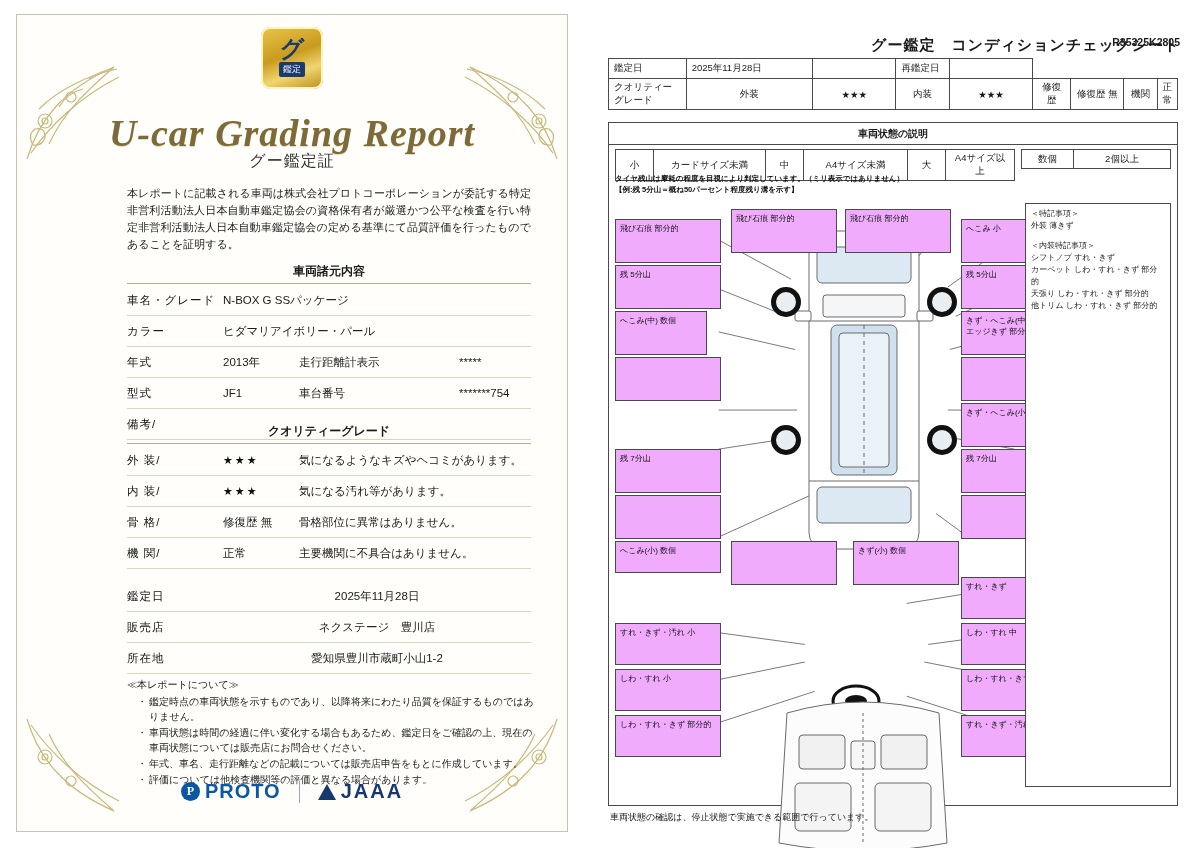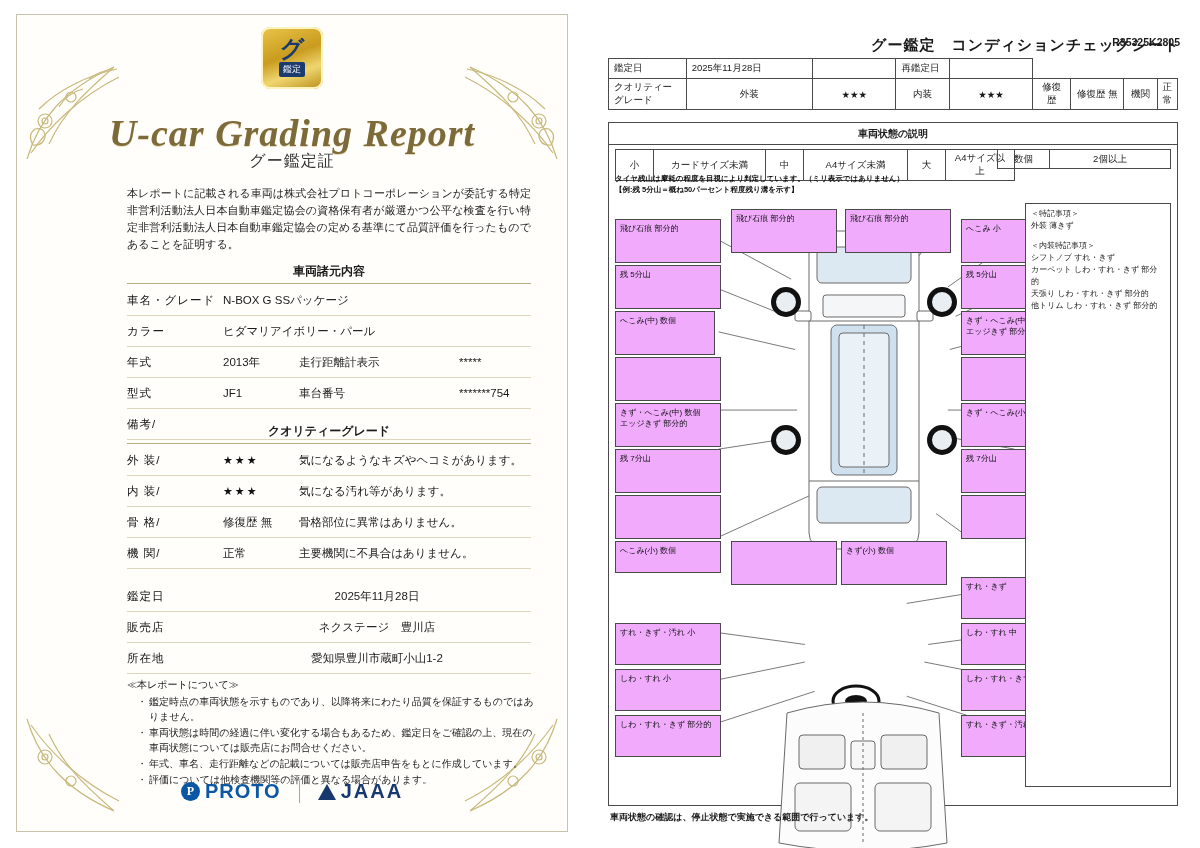--- a/index.html
+++ b/index.html
@@ -136,21 +136,21 @@
     position:absolute; left:4px; top:108px; width:570px; height:684px;
     border:1px solid #4a4a4a;
   }
   .state-hd {
     height:22px; border-bottom:1px solid #4a4a4a;
     display:flex; align-items:center; justify-content:center;
     font-weight:bold; font-size:10px;
   }
   .legend { position:absolute; left:6px; top:26px; width:400px; }
   .legend td { height:19px; text-align:center; }
-  .legend-right { position:absolute; right:6px; top:26px; width:174px; }
+  .legend-right { position:absolute; right:6px; top:26px; width:150px; }
   .legend-right td { height:19px; text-align:center; }
   .legend-note {
     position:absolute; left:6px; top:50px; right:6px;
     font-size:7.5px; line-height:11px; color:#111; font-weight:bold;
   }
 
   .diagram { position:absolute; left:4px; top:80px; right:4px; bottom:16px; }
 
   .cell {
     position:absolute; border:1px solid #4a4a4a; background:#f0abfc;
@@ -158,21 +158,21 @@
   }
   .remarks {
     position:absolute; right:2px; top:0px; width:146px; bottom:2px;
     border:1px solid #4a4a4a; background:#fff;
     font-size:8px; line-height:12px; padding:4px 5px;
   }
   .remarks .hd { margin-top:0px; }
   .remarks .blk { margin-bottom:8px; }
 
   .footer-note {
-    position:absolute; left:6px; bottom:-1px; font-size:9px; font-weight:bold;
+    position:absolute; left:6px; bottom:-1px; font-size:9px; font-weight:normal;
   }
 
   
   .car-top { position:absolute; left:170px; top:22px; width:162px; height:330px; }
   .car-seats { position:absolute; left:150px; top:480px; width:200px; height:180px; }
   .wheel { position:absolute; width:30px; height:30px; border-radius:50%;
            border:5px solid #111; background:#e9eef3; }
   .steer { position:absolute; left:218px; top:480px; width:50px; height:36px; }
 
   svg { display:block; }
@@ -463,40 +463,38 @@
               <rect x="88" y="58" width="24" height="28" rx="3" fill="#f6f6f6"></rect>
               <rect x="32" y="100" width="56" height="48" rx="5" fill="#f4f4f4"></rect>
               <rect x="112" y="100" width="56" height="48" rx="5" fill="#f4f4f4"></rect>
               <line x1="100" y1="30" x2="100" y2="160" stroke-dasharray="3 3"></line>
             </g>
           </svg>
         </div>
 
         <div class="cell" style="left:2px; top:16px; width:106px; height:44px;">飛び石痕 部分的</div>
         <div class="cell" style="left:2px; top:62px; width:106px; height:44px;">残 5分山</div>
-        <div class="cell" style="left:2px; top:108px; width:100px; height:44px;">へこみ(中) 数個</div>
+        <div class="cell" style="left:2px; top:108px; width:92px; height:44px;">へこみ(中) 数個</div>
         <div class="cell" style="left:2px; top:154px; width:106px; height:44px;"></div>
-        <div class="cell" style="left:2px; top:200px; width:106px; height:44px; white-space:pre-line;">きず・へこみ(中) 数個
-エッジきず 部分的</div>
         <div class="cell" style="left:2px; top:246px; width:106px; height:44px;">残 7分山</div>
         <div class="cell" style="left:2px; top:292px; width:106px; height:44px;"></div>
         <div class="cell" style="left:2px; top:338px; width:106px; height:32px;">へこみ(小) 数個</div>
 
         <div class="cell" style="left:118px; top:6px; width:106px; height:44px;">飛び石痕 部分的</div>
         <div class="cell" style="left:232px; top:6px; width:106px; height:44px;">飛び石痕 部分的</div>
 
         <div class="cell" style="left:348px; top:16px; width:106px; height:44px;">へこみ 小</div>
         <div class="cell" style="left:348px; top:62px; width:106px; height:44px;">残 5分山</div>
         <div class="cell" style="left:348px; top:108px; width:106px; height:44px; white-space:pre-line;">きず・へこみ(中) 数個
 エッジきず 部分的</div>
         <div class="cell" style="left:348px; top:154px; width:106px; height:44px;"></div>
         <div class="cell" style="left:348px; top:200px; width:106px; height:44px;">きず・へこみ(小) 数個</div>
         <div class="cell" style="left:348px; top:246px; width:106px; height:44px;">残 7分山</div>
         <div class="cell" style="left:348px; top:292px; width:106px; height:44px;"></div>
-        <div class="cell" style="left:228px; top:338px; width:106px; height:44px;">きず(小) 数個</div>
+        <div class="cell" style="left:240px; top:338px; width:106px; height:44px;">きず(小) 数個</div>
         <div class="cell" style="left:118px; top:338px; width:106px; height:44px;"></div>
 
         <div class="cell" style="left:348px; top:374px; width:106px; height:42px;">すれ・きず</div>
         <div class="cell" style="left:2px; top:420px; width:106px; height:42px;">すれ・きず・汚れ 小</div>
         <div class="cell" style="left:348px; top:420px; width:106px; height:42px;">しわ・すれ 中</div>
         <div class="cell" style="left:2px; top:466px; width:106px; height:42px;">しわ・すれ 小</div>
         <div class="cell" style="left:348px; top:466px; width:106px; height:42px;">しわ・すれ・きず 部分的</div>
         <div class="cell" style="left:2px; top:512px; width:106px; height:42px;">しわ・すれ・きず 部分的</div>
         <div class="cell" style="left:348px; top:512px; width:106px; height:42px;">すれ・きず・汚れ 部分的</div>
 

